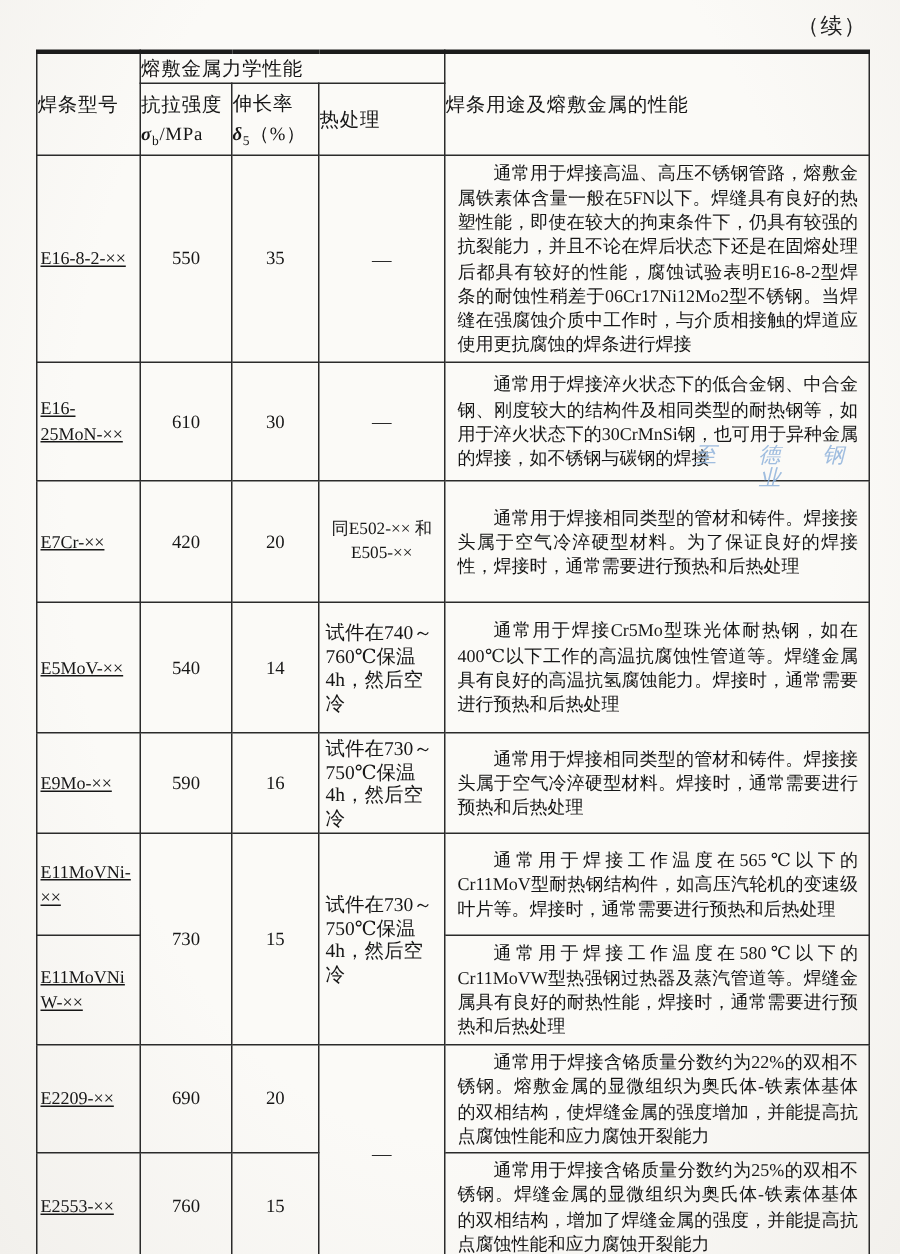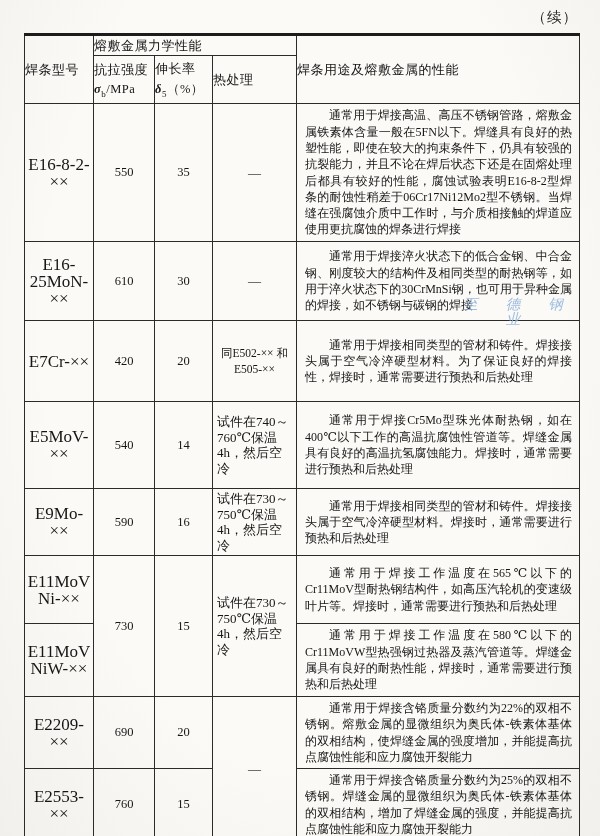--- a/index.html
+++ b/index.html
@@ -49,26 +49,27 @@
     vertical-align: middle;
     letter-spacing: 0.5px;
   }
   .hdr-group { height: 21px; }
   .hdr-sub   { height: 48px; }
   .sym { display: inline-block; margin-top: 3px; font-size: 12.5px; }
   .sym i { font-style: italic; font-weight: bold; }
   .sym sub { font-size: 9px; }
 
   td.model {
-    text-align: center;
-    vertical-align: middle;
-    font-size: 17px;
+    text-align: left;
+    vertical-align: middle;
+    font-size: 12px;
     line-height: 17px;
     padding: 0 2px;
     overflow-wrap: break-word;
+    text-decoration: underline;
   }
   td.num {
     text-align: center;
     vertical-align: middle;
     font-size: 12.5px;
   }
   td.dash {
     text-align: center;
     vertical-align: middle;
     font-size: 13px;

